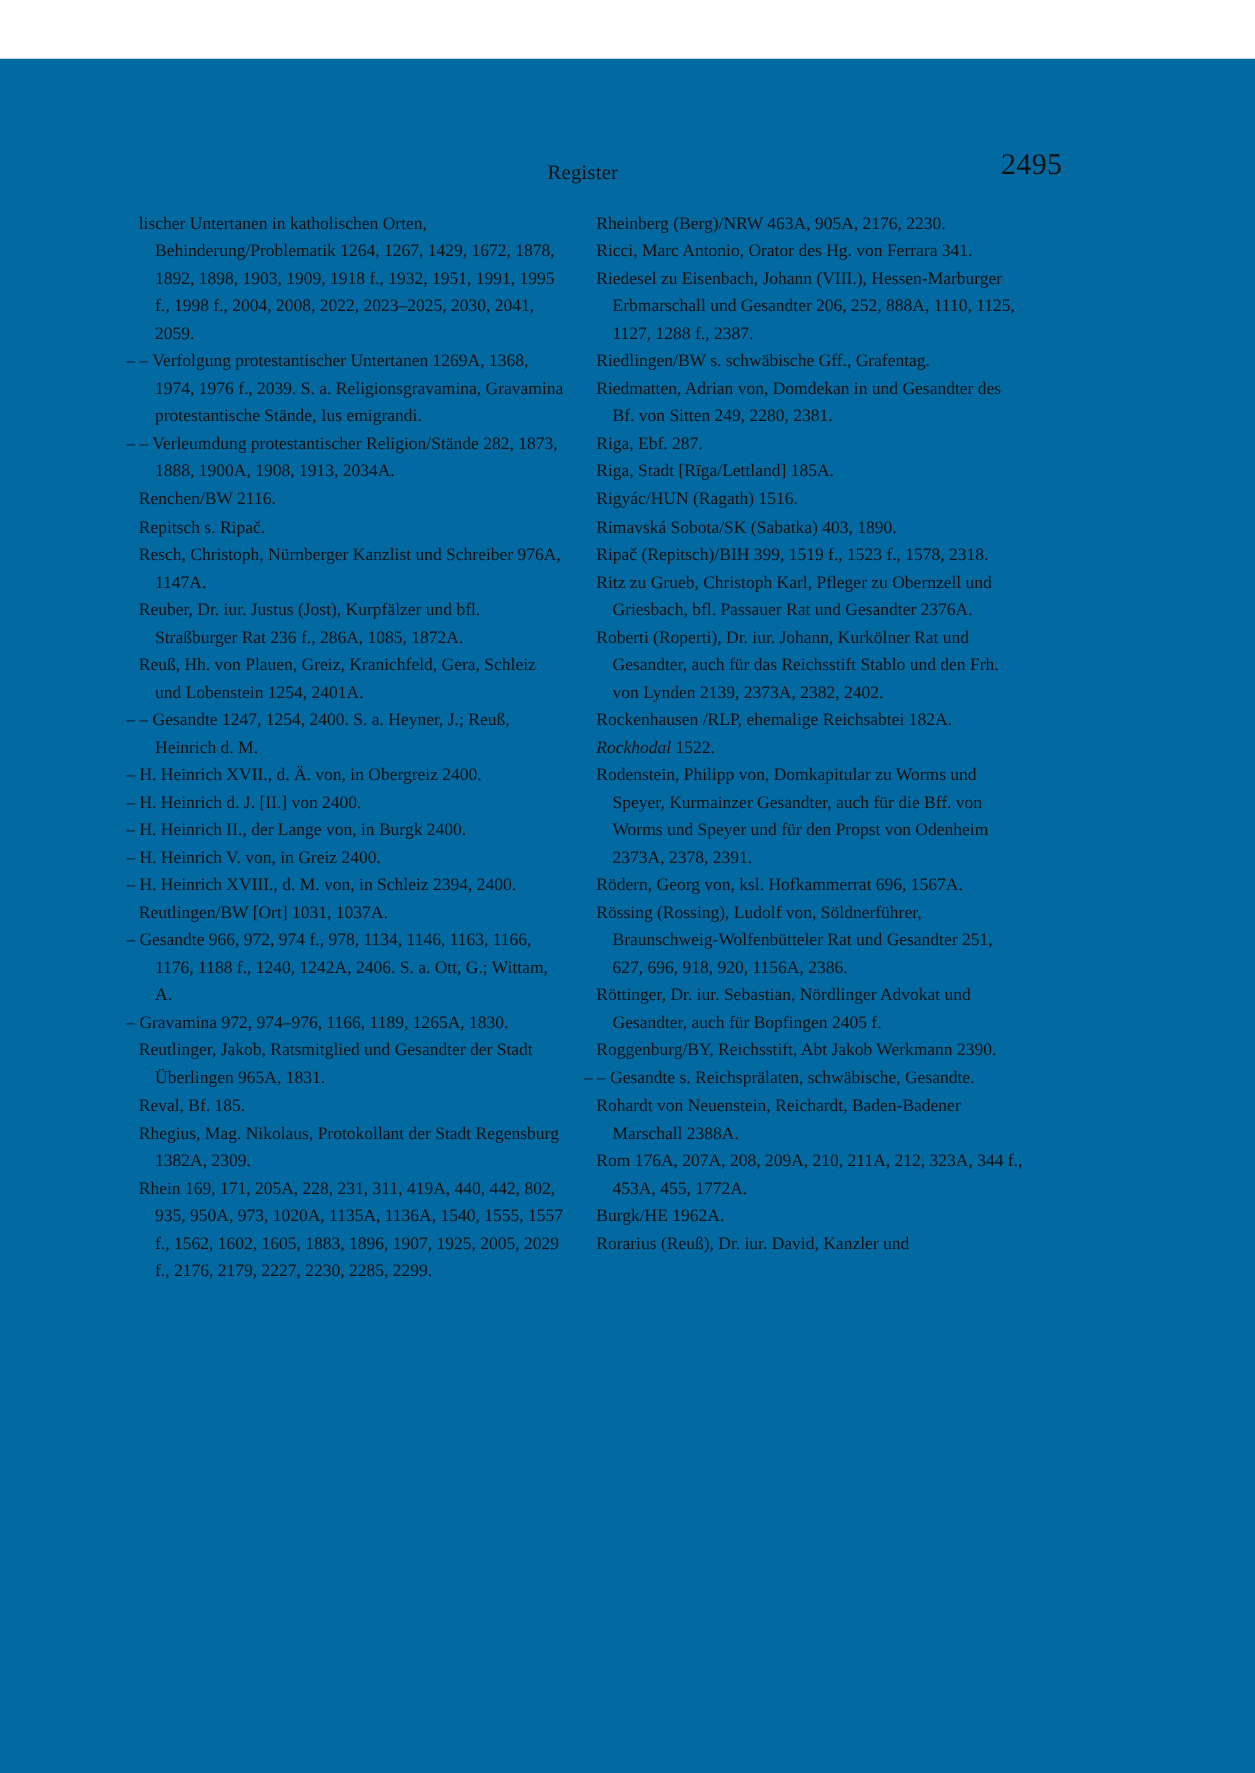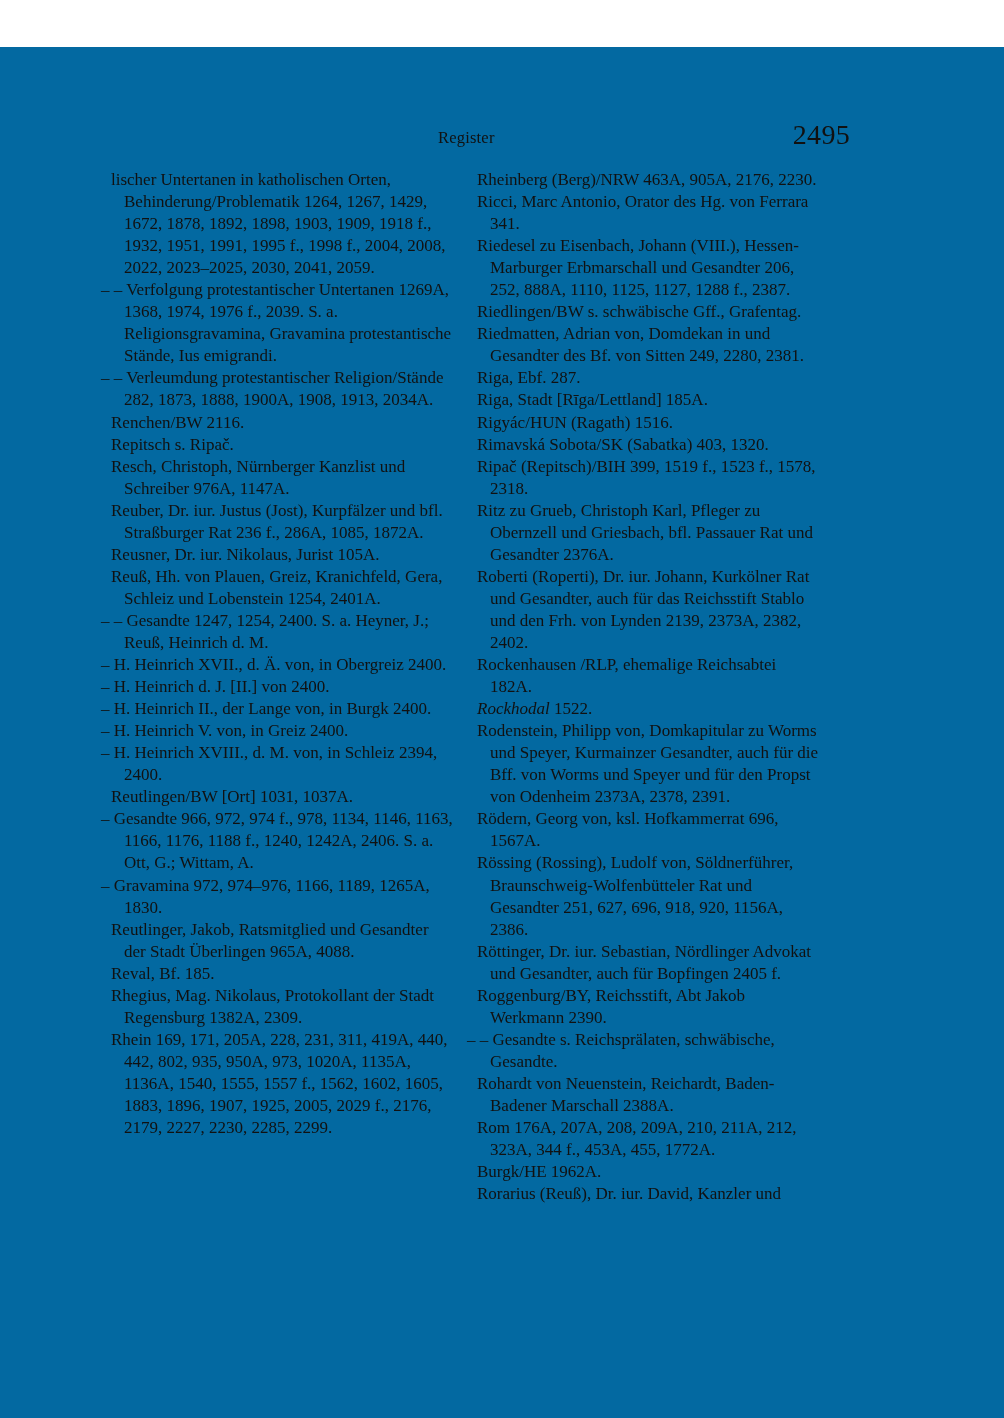--- a/index.html
+++ b/index.html
@@ -31,36 +31,36 @@
     position: absolute;
     left: 328px;
     top: 3px;
     font-size: 16.5px;
     letter-spacing: 0.2px;
   }
   .running-head .rh-folio {
     position: absolute;
     right: 0px;
     top: -6px;
-    font-size: 28px;
+    font-size: 24px;
     letter-spacing: 0.3px;
   }
 
   
   .columns {
     position: absolute;
     left: 0;
     top: 122px;
     width: 1004px;
   }
   .col {
     position: absolute;
     top: 0;
     width: 352px;
-    font-size: 17px;
+    font-size: 14px;
     line-height: 22.05px;
   }
   .col-left  { left: 101px; }
   .col-right { left: 467px; }
 
   
   .entry {
     margin: 0;
     padding: 0 0 0 23px;
     text-indent: -13px;
@@ -95,46 +95,45 @@
 
   <div class="columns">
     <div class="col col-left">
         <p class="entry level0">lischer Untertanen in katholischen Orten, Behinderung/Problematik  1264, 1267, 1429, 1672, 1878, 1892, 1898, 1903, 1909, 1918 f., 1932, 1951, 1991, 1995 f., 1998 f., 2004, 2008, 2022, 2023–2025, 2030, 2041, 2059.</p>
         <p class="entry level2">– – Verfolgung protestantischer Untertanen  1269A, 1368, 1974, 1976 f., 2039. S. a. Religionsgravamina, Gravamina protestantische Stände, Ius emigrandi.</p>
         <p class="entry level2">– – Verleumdung protestantischer Religion/Stände  282, 1873, 1888, 1900A, 1908, 1913, 2034A.</p>
         <p class="entry level0">Renchen/BW  2116.</p>
         <p class="entry level0">Repitsch  s. Ripač.</p>
         <p class="entry level0">Resch, Christoph, Nürnberger Kanzlist und Schreiber  976A, 1147A.</p>
         <p class="entry level0">Reuber, Dr. iur. Justus (Jost), Kurpfälzer und bfl. Straßburger Rat  236 f., 286A, 1085, 1872A.</p>
-        <p class="entry level0">Reusner, Dr. iur. Nikolaus, Jurist  105A.</p>
         <p class="entry level0">Reuß, Hh. von Plauen, Greiz, Kranichfeld, Gera, Schleiz und Lobenstein  1254, 2401A.</p>
         <p class="entry level2">– – Gesandte  1247, 1254, 2400.  S. a. Heyner, J.; Reuß, Heinrich d. M.</p>
         <p class="entry level1">– H. Heinrich XVII., d. Ä. von, in Obergreiz  2400.</p>
         <p class="entry level1">– H. Heinrich d. J. [II.] von  2400.</p>
         <p class="entry level1">– H. Heinrich II., der Lange von, in Burgk  2400.</p>
         <p class="entry level1">– H. Heinrich V. von, in Greiz  2400.</p>
         <p class="entry level1">– H. Heinrich XVIII., d. M. von, in Schleiz  2394, 2400.</p>
         <p class="entry level0">Reutlingen/BW [Ort]  1031, 1037A.</p>
         <p class="entry level1">– Gesandte  966, 972, 974 f., 978, 1134, 1146, 1163, 1166, 1176, 1188 f., 1240, 1242A, 2406.  S. a. Ott, G.; Wittam, A.</p>
         <p class="entry level1">– Gravamina  972, 974–976, 1166, 1189, 1265A, 1830.</p>
-        <p class="entry level0">Reutlinger, Jakob, Ratsmitglied und Gesandter der Stadt Überlingen  965A, 4088.</p>
+        <p class="entry level0">Reutlinger, Jakob, Ratsmitglied und Gesandter der Stadt Überlingen  965A, 1831.</p>
         <p class="entry level0">Reval, Bf.  185.</p>
         <p class="entry level0">Rhegius, Mag. Nikolaus, Protokollant der Stadt Regensburg  1382A, 2309.</p>
         <p class="entry level0">Rhein  169, 171, 205A, 228, 231, 311, 419A, 440, 442, 802, 935, 950A, 973, 1020A, 1135A, 1136A, 1540, 1555, 1557 f., 1562, 1602, 1605, 1883, 1896, 1907, 1925, 2005, 2029 f., 2176, 2179, 2227, 2230, 2285, 2299.</p>
       </div>
     <div class="col col-right">
         <p class="entry level0">Rheinberg (Berg)/NRW  463A, 905A, 2176, 2230.</p>
         <p class="entry level0">Ricci, Marc Antonio, Orator des Hg. von Ferrara  341.</p>
         <p class="entry level0">Riedesel zu Eisenbach, Johann (VIII.), Hessen-Marburger Erbmarschall und Gesandter  206, 252, 888A, 1110, 1125, 1127, 1288 f., 2387.</p>
         <p class="entry level0">Riedlingen/BW  s. schwäbische Gff., Grafentag.</p>
         <p class="entry level0">Riedmatten, Adrian von, Domdekan in und Gesandter des Bf. von Sitten  249, 2280, 2381.</p>
         <p class="entry level0">Riga, Ebf.  287.</p>
         <p class="entry level0">Riga, Stadt [Rīga/Lettland]  185A.</p>
         <p class="entry level0">Rigyác/HUN (Ragath)  1516.</p>
-        <p class="entry level0">Rimavská Sobota/SK (Sabatka)  403, 1320.</p>
+        <p class="entry level0">Rimavská Sobota/SK (Sabatka)  403, 1890.</p>
         <p class="entry level0">Ripač (Repitsch)/BIH  399, 1519 f., 1523 f., 1578, 2318.</p>
         <p class="entry level0">Ritz zu Grueb, Christoph Karl, Pfleger zu Obernzell und Griesbach, bfl. Passauer Rat und Gesandter  2376A.</p>
         <p class="entry level0">Roberti (Roperti), Dr. iur. Johann, Kurkölner Rat und Gesandter, auch für das Reichsstift Stablo und den Frh. von Lynden  2139, 2373A, 2382, 2402.</p>
         <p class="entry level0">Rockenhausen /RLP, ehemalige Reichsabtei  182A.</p>
         <p class="entry level0"><span class="it">Rockhodal</span>  1522.</p>
         <p class="entry level0">Rodenstein, Philipp von, Domkapitular zu Worms und Speyer, Kurmainzer Gesandter, auch für die Bff. von Worms und Speyer und für den Propst von Odenheim  2373A, 2378, 2391.</p>
         <p class="entry level0">Rödern, Georg von, ksl. Hofkammerrat  696, 1567A.</p>
         <p class="entry level0">Rössing (Rossing), Ludolf von, Söldnerführer, Braunschweig-Wolfenbütteler Rat und Gesandter  251, 627, 696, 918, 920, 1156A, 2386.</p>
         <p class="entry level0">Röttinger, Dr. iur. Sebastian, Nördlinger Advokat und Gesandter, auch für Bopfingen  2405 f.</p>
         <p class="entry level0">Roggenburg/BY, Reichsstift, Abt Jakob Werkmann  2390.</p>

